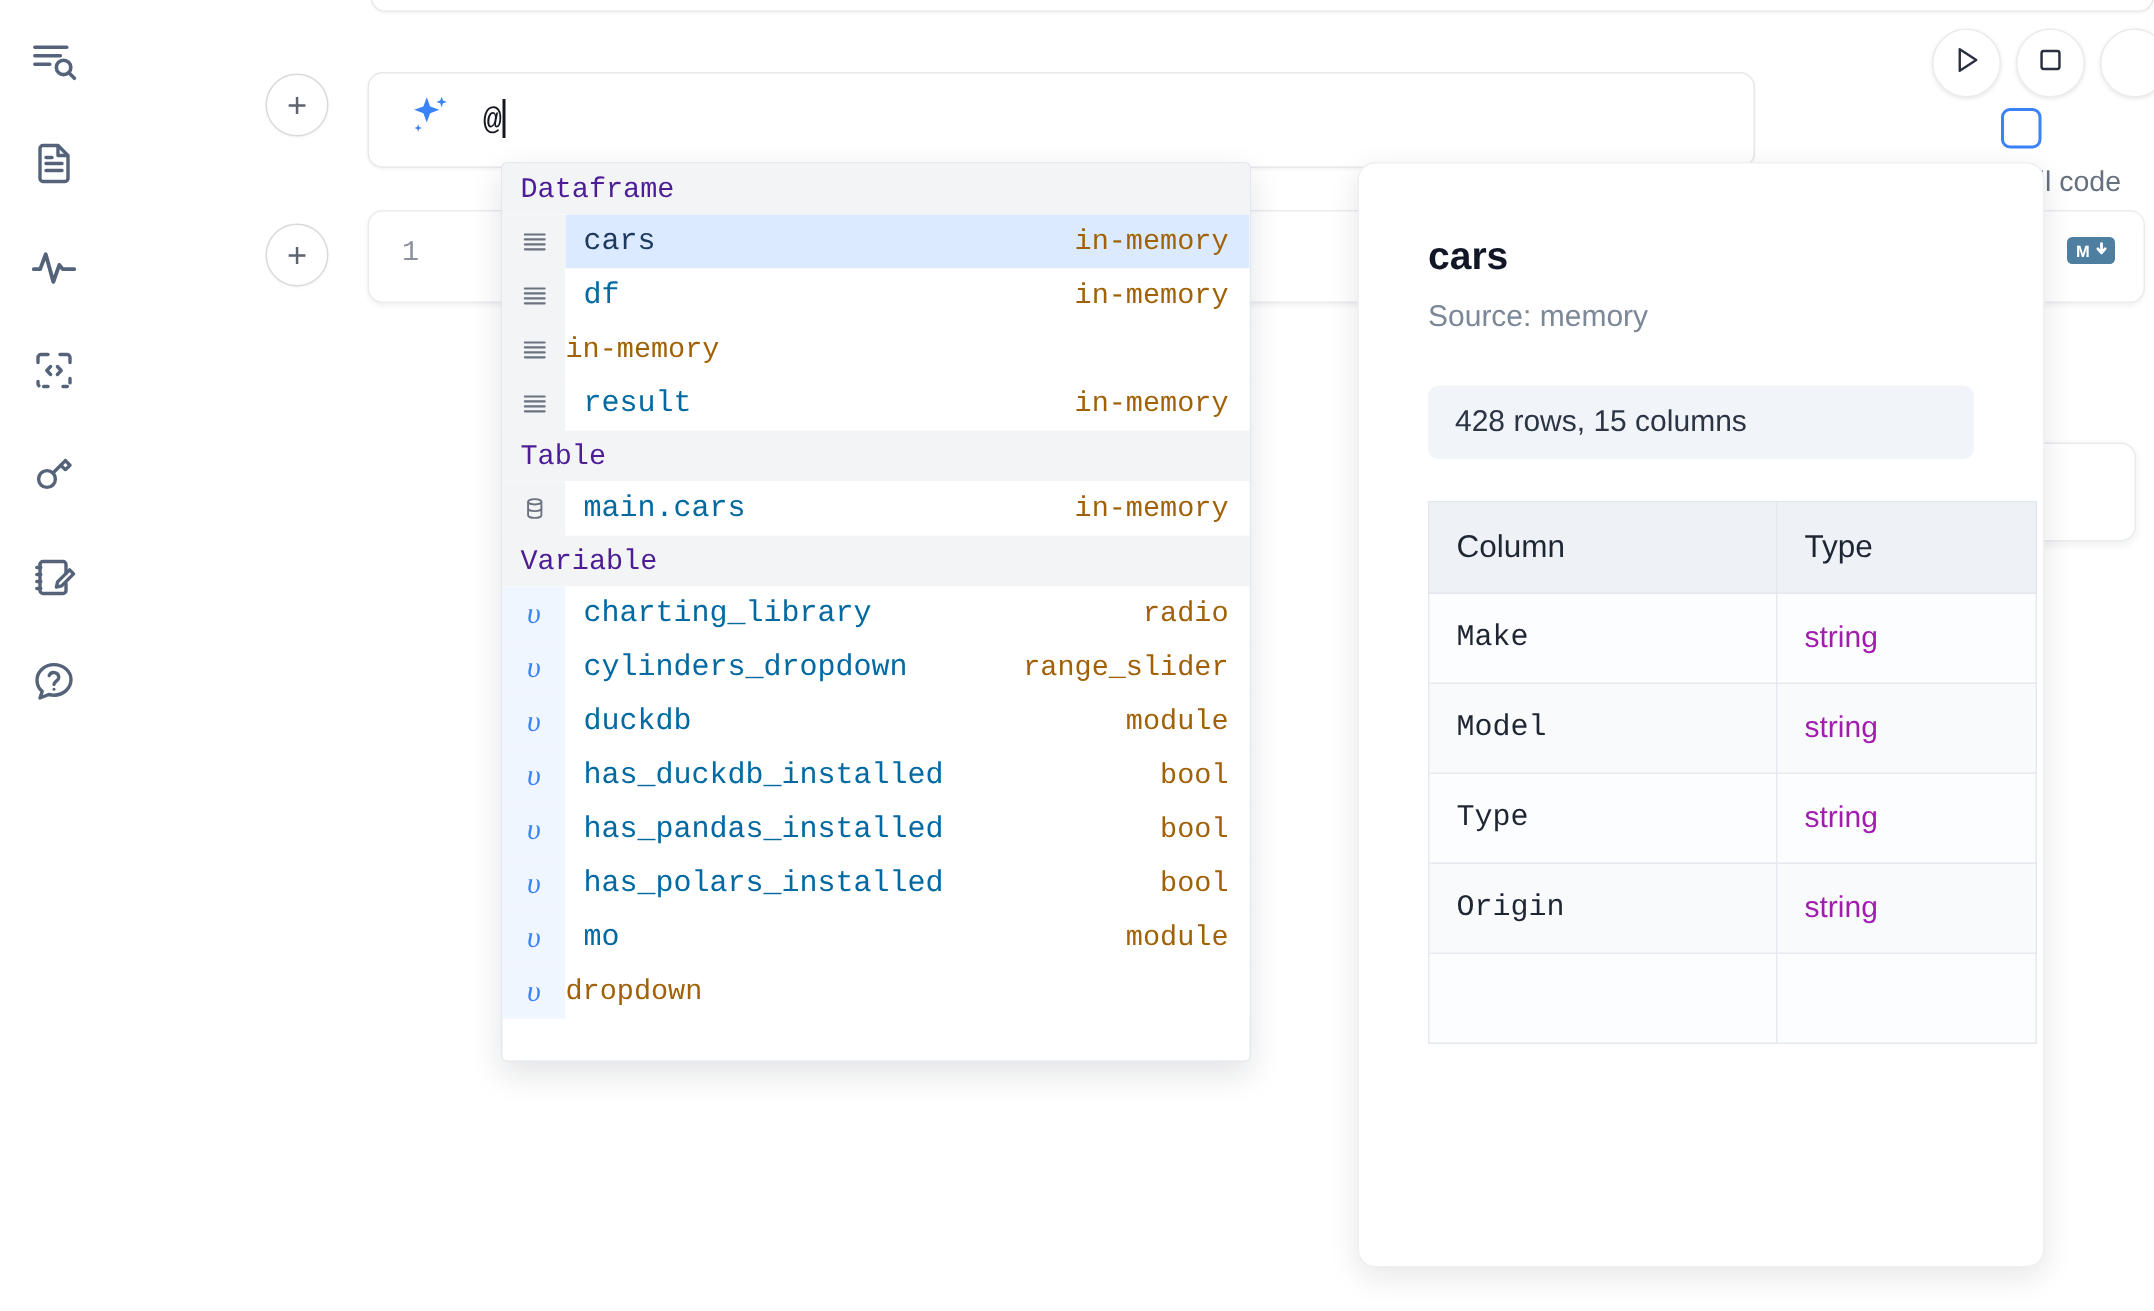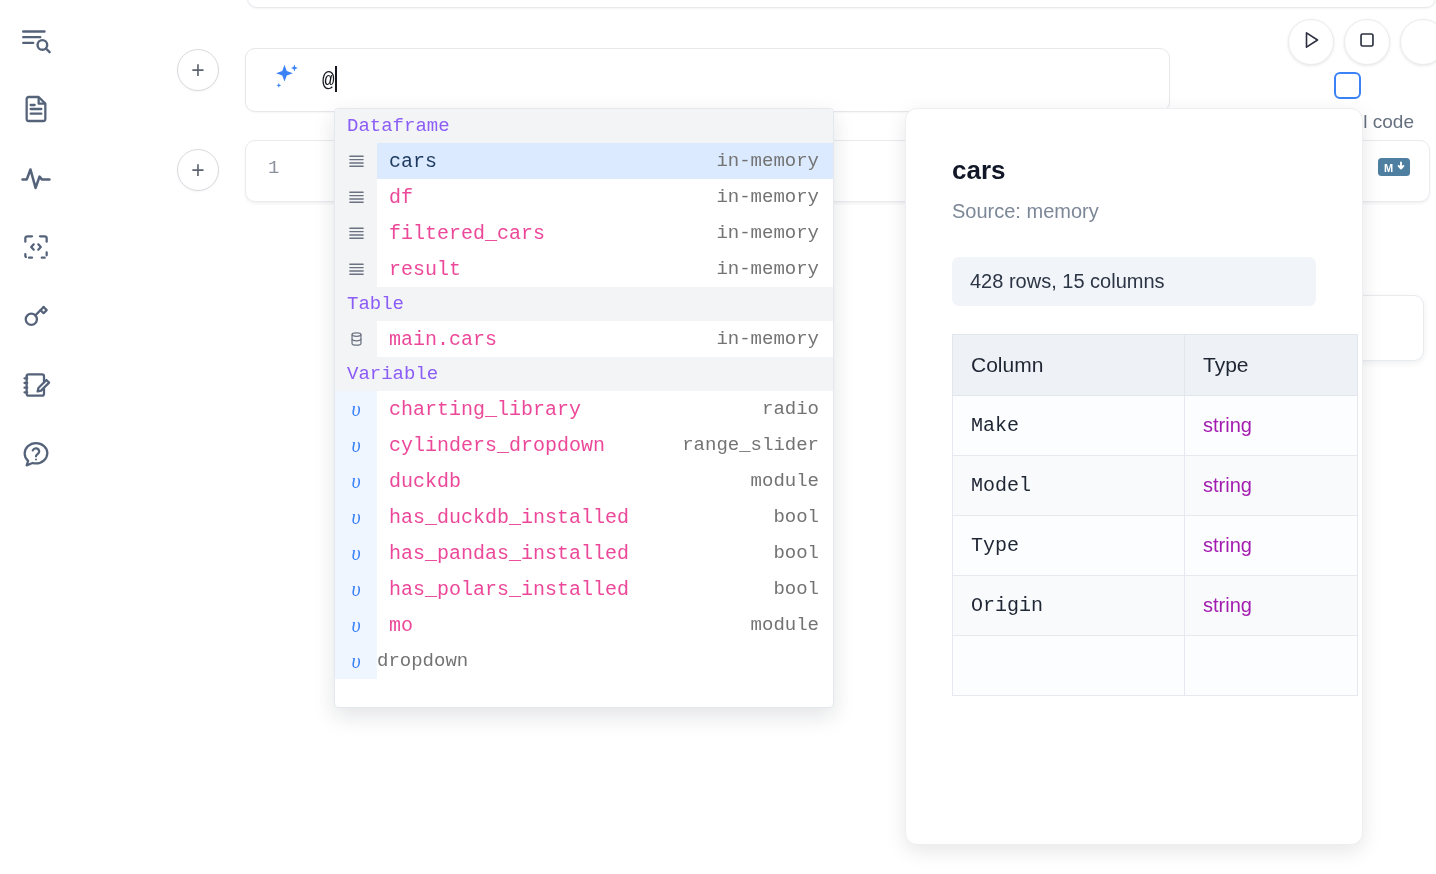--- a/index.html
+++ b/index.html
@@ -114,44 +114,44 @@
   }
 
   
   .ac {
     position: absolute; left: 262px; top: 108px; width: 500px; height: 600px;
     background: #fff; border: 1px solid #e4e7ec; border-radius: 4px;
     box-shadow: 0 8px 22px rgba(16,24,40,.12);
     overflow: hidden; z-index: 30;
   }
   .ac-group {
-    background: #f3f4f6; color: #8b5cf6;
+    background: #f3f4f6; color: #4c1d95;
     font-family: "Liberation Mono", monospace; font-size: 19px;
     padding: 6px 0 6px 12px;
   }
   .ac-item {
     display: flex; align-items: center; height: 36px; background:#fff; cursor:pointer;
     font-family: "Liberation Mono", monospace;
   }
   .ac-item.sel .ac-name, .ac-item.sel .ac-kind { background: #dbeafe; }
   .ac-gutter {
     width: 42px; min-width: 42px; height: 36px; background:#f3f4f6;
     display:flex; align-items:center; justify-content:center;
     color:#6b7280; font-size: 16px;
   }
   .ac-gutter.var { background:#eff6ff; color:#3b82f6; font-style: italic;
                    font-family:"Liberation Serif", serif; font-size: 20px; }
   .ac-body { flex:1; display:flex; align-items:center; height:36px; background:#fff; min-width:0; }
   .ac-name {
-    flex: 1; font-size: 20px; color: #ec4899; padding-left: 12px;
+    flex: 1; font-size: 20px; color: #0369a1; padding-left: 12px;
     height:36px; display:flex; align-items:center; white-space:nowrap;
   }
   .ac-item.sel .ac-name { color:#1e3a5f; }
   .ac-kind {
-    font-size: 19px; color: #737373; padding-right: 14px;
+    font-size: 19px; color: #a16207; padding-right: 14px;
     height:36px; display:flex; align-items:center; white-space:nowrap;
   }
   .ac-item.var-row .ac-name { font-size: 20px; }
 
   
   .detail {
     position: absolute; left: 833px; top: 108px; width: 458px; height: 737px;
     background: #fff; border: 1px solid #edeff2; border-radius: 12px;
     box-shadow: 0 6px 20px rgba(16,24,40,.10);
     z-index: 40; overflow: hidden;
@@ -356,21 +356,20 @@
         </div>
       </div>
 
       <div class="ac-item">
         <div class="ac-gutter">
           <svg width="17" height="17" viewBox="0 0 18 18" stroke="currentColor" stroke-width="1.5" stroke-linecap="round">
             <path d="M2 3.5h14M2 7h14M2 10.5h14M2 14h14"></path>
           </svg>
         </div>
         <div class="ac-body">
-          <span class="ac-name">filtered_cars</span>
           <span class="ac-kind">in-memory</span>
         </div>
       </div>
 
       <div class="ac-item">
         <div class="ac-gutter">
           <svg width="17" height="17" viewBox="0 0 18 18" stroke="currentColor" stroke-width="1.5" stroke-linecap="round">
             <path d="M2 3.5h14M2 7h14M2 10.5h14M2 14h14"></path>
           </svg>
         </div>

